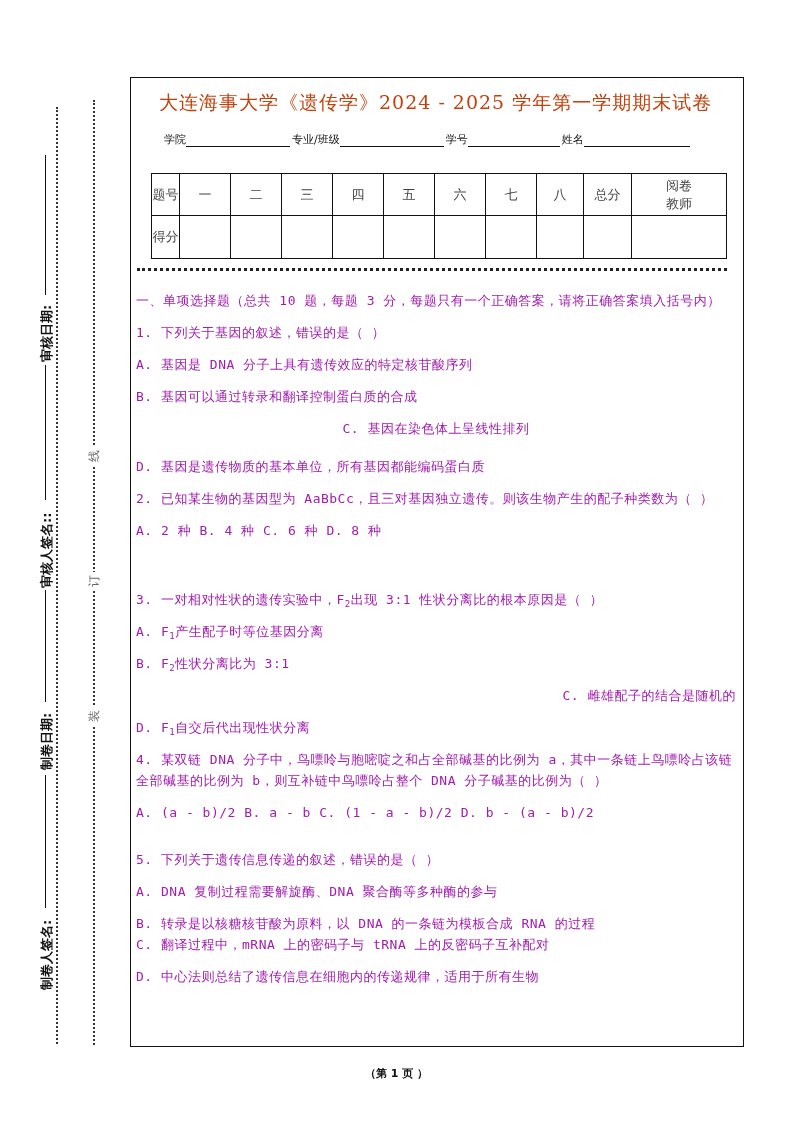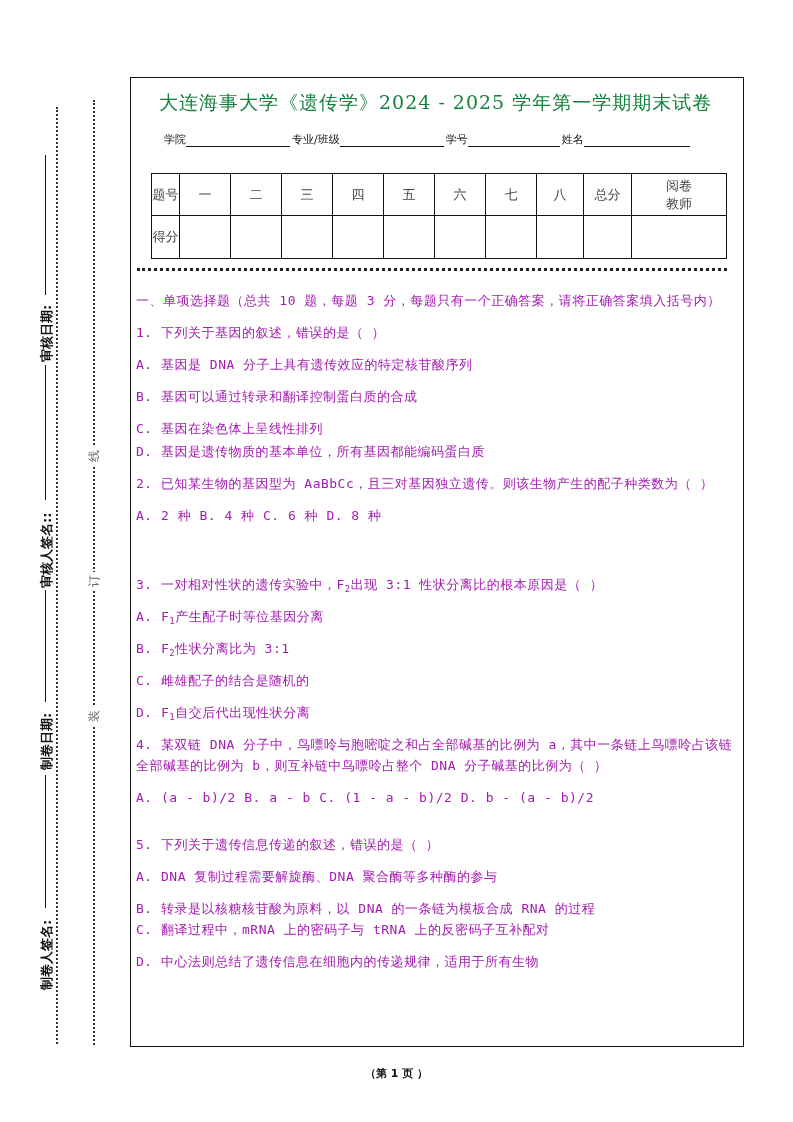--- a/index.html
+++ b/index.html
@@ -63,21 +63,21 @@
       border: 1.4px solid #111;
       box-sizing: border-box;
     }
     .exam-title {
       position: absolute;
       left: 28px;
       top: 12px;
       font-size: 19px;
       letter-spacing: 1px;
       white-space: nowrap;
-      color: #15803d;
+      color: #c2410c;
     }
     .info-row {
       position: absolute;
       left: 33px;
       top: 54px;
       display: flex;
       align-items: flex-end;
       font-size: 11px;
       white-space: nowrap;
     }
@@ -215,30 +215,30 @@
     </table>
 
   <div class="sep-dots"></div>
 
   <div class="content">
     <p style="margin-bottom:11px;">一、单项选择题（总共 10 题，每题 3 分，每题只有一个正确答案，请将正确答案填入括号内）</p>
 
     <p style="margin-bottom:11px;">1. 下列关于基因的叙述，错误的是（  ）</p>
     <p style="margin-bottom:11px;">A. 基因是 DNA 分子上具有遗传效应的特定核苷酸序列</p>
     <p style="margin-bottom:11px;">B. 基因可以通过转录和翻译控制蛋白质的合成</p>
-    <p style="margin-bottom:2px;">C. 基因在染色体上呈线性排列</p>
+    <p style="margin-bottom:17px;text-align:center;">C. 基因在染色体上呈线性排列</p>
     <p style="margin-bottom:11px;">D. 基因是遗传物质的基本单位，所有基因都能编码蛋白质</p>
 
     <p style="margin-bottom:11px;">2. 已知某生物的基因型为 AaBbCc，且三对基因独立遗传。则该生物产生的配子种类数为（  ）</p>
     <p style="margin-bottom:11px;">A. 2 种  B. 4 种  C. 6 种  D. 8 种</p>
 
     <p style="margin-bottom:11px;margin-top:48px;"><span>3. 一对相对性状的遗传实验中，F</span><sub>2</sub><span>出现 3:1 性状分离比的根本原因是（  ）</span></p>
     <p style="margin-bottom:11px;"><span>A. F</span><sub>1</sub><span>产生配子时等位基因分离</span></p>
     <p style="margin-bottom:11px;"><span>B. F</span><sub>2</sub><span>性状分离比为 3:1</span></p>
-    <p style="margin-bottom:11px;"><span>C. 雌雄配子的结合是随机的</span></p>
+    <p style="margin-bottom:11px;text-align:right;"><span>C. 雌雄配子的结合是随机的</span></p>
     <p style="margin-bottom:11px;"><span>D. F</span><sub>1</sub><span>自交后代出现性状分离</span></p>
 
     <p style="margin-bottom:11px;">4. 某双链 DNA 分子中，鸟嘌呤与胞嘧啶之和占全部碱基的比例为 a，其中一条链上鸟嘌呤占该链全部碱基的比例为 b，则互补链中鸟嘌呤占整个 DNA 分子碱基的比例为（  ）</p>
     <p style="margin-bottom:26px;">A. (a - b)/2  B. a - b  C. (1 - a - b)/2  D. b - (a - b)/2</p>
 
     <p style="margin-bottom:11px;">5. 下列关于遗传信息传递的叙述，错误的是（  ）</p>
     <p style="margin-bottom:11px;">A. DNA 复制过程需要解旋酶、DNA 聚合酶等多种酶的参与</p>
     <p style="">B. 转录是以核糖核苷酸为原料，以 DNA 的一条链为模板合成 RNA 的过程</p>
     <p style="margin-bottom:11px;">C. 翻译过程中，mRNA 上的密码子与 tRNA 上的反密码子互补配对</p>
     <p style="margin-bottom:19px;">D. 中心法则总结了遗传信息在细胞内的传递规律，适用于所有生物</p>

